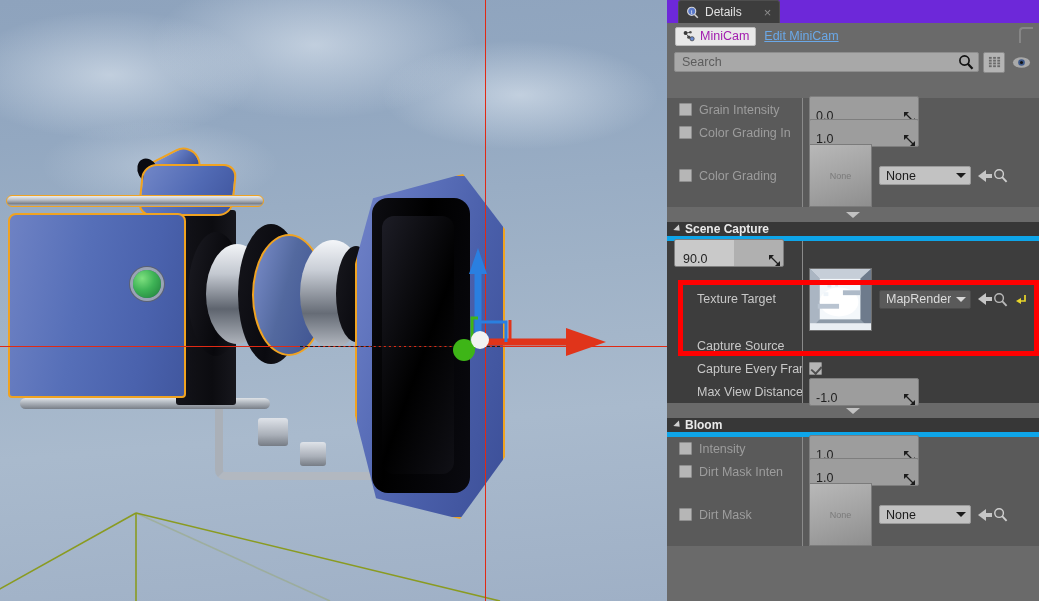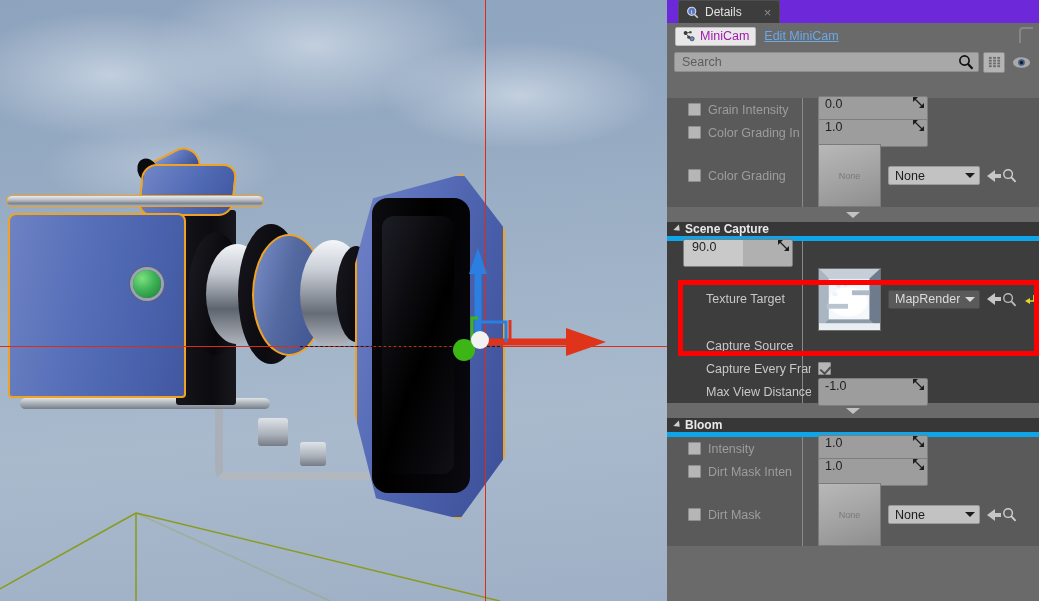--- a/index.html
+++ b/index.html
@@ -223,21 +223,20 @@
     border-top: 4px solid transparent; border-bottom: 4px solid transparent;
     transform: rotate(45deg) translate(1px,-1px);
   }
   .grp-title { font-size: 12px; font-weight: bold; color: #e9e9e9; }
 
   .rows { background: #3d3d3d; position: relative; }
   .rows.disabled { background: #5a5a5a; }
   .prow {
     position: relative; display: flex; align-items: center;
     height: 23px;
-    margin-left: 9px;
   }
   .pname {
     width: 135px; flex: none; height: 100%;
     display: flex; align-items: center; gap: 7px;
     padding-left: 30px; overflow: hidden; white-space: nowrap;
   }
   .pname.ind { padding-left: 12px; }
   .pname .lbl { font-size: 12.5px; color: #c8c8c8; }
   .rows.disabled .pname .lbl { color: #9d9d9d; }
   .colsep {
@@ -252,21 +251,21 @@
   .cb.checked { position: relative; }
   .cb.checked::after {
     content:""; position:absolute; left:3px; top:1px;
     width:5px; height:8px; border:solid #4f4f4f; border-width:0 2px 2px 0;
     transform: rotate(42deg);
   }
 
   .numfield {
     width: 110px; height: 28px; background: #9d9d9d;
     border: 1px solid #7e7e7e; border-radius: 2px;
-    display: flex; align-items: flex-start; justify-content: space-between;
+    display: flex; align-items: flex-end; justify-content: space-between;
     padding: 0 3px 0 6px;
   }
   .numfield .v { font-size: 12.5px; color: #1f1f1f; }
   .numfield.fill { background: linear-gradient(90deg,#c9c9c9 0 55%, #b0b0b0 55% 100%); padding-left: 8px; }
   .spinarrow { width: 11px; height: 11px; position: relative; flex: none; }
 
   .combo {
     height: 19px; background: #5a5a5a;
     border: 1px solid #4a4a4a; border-radius: 2px;
     display: inline-flex; align-items: center; gap: 5px;

